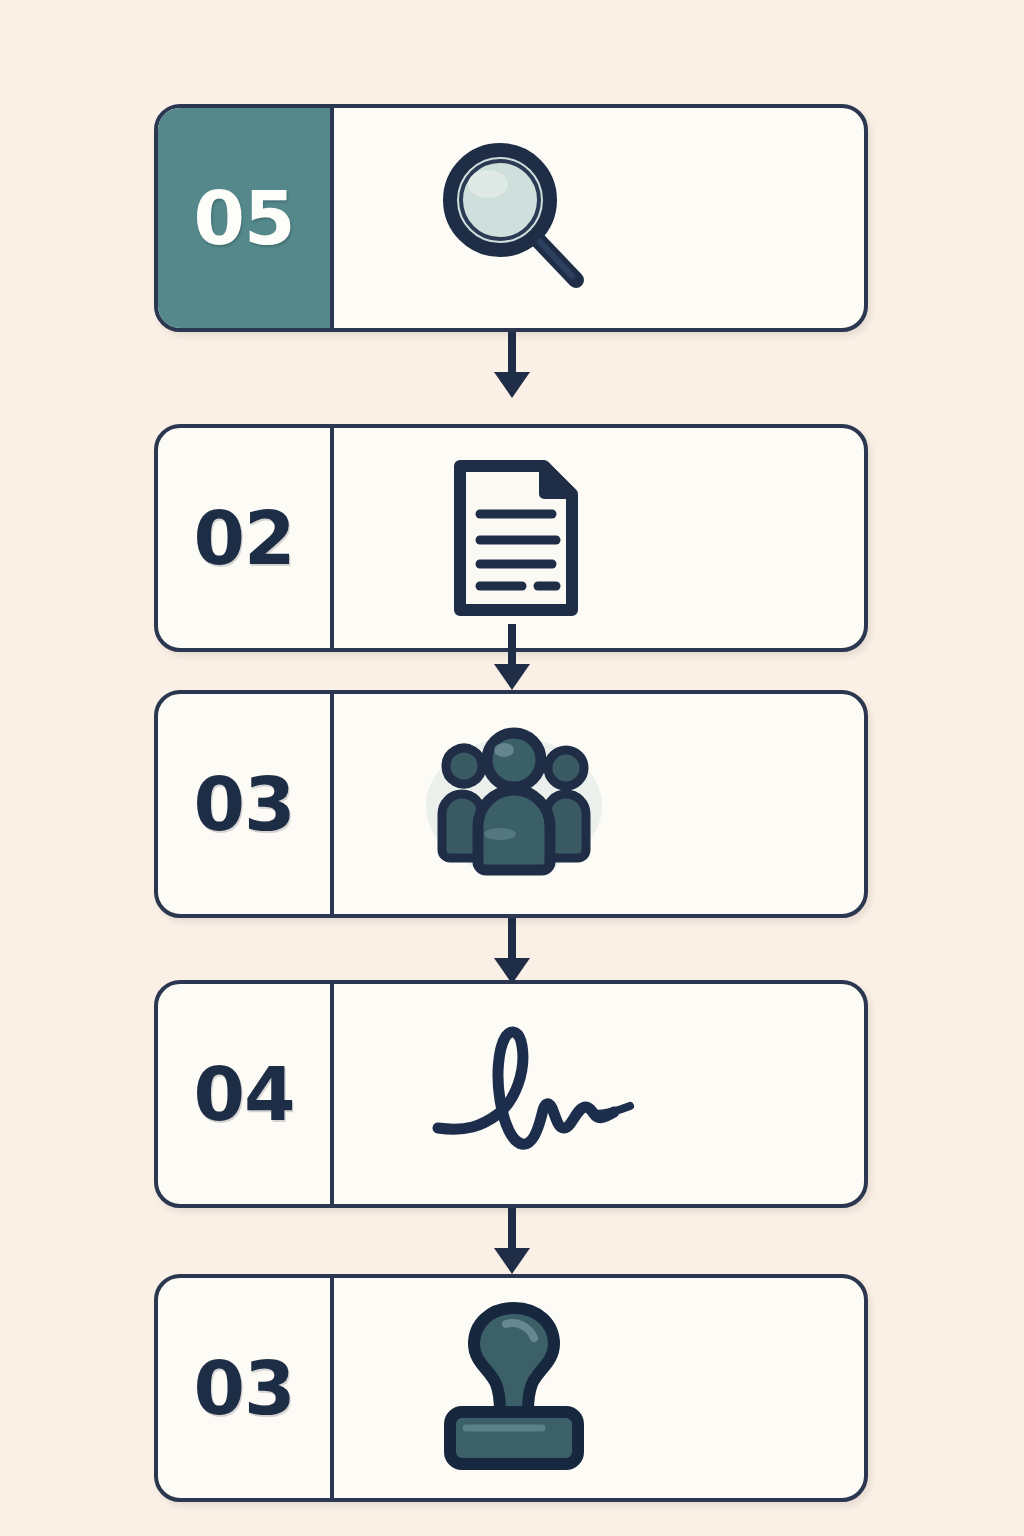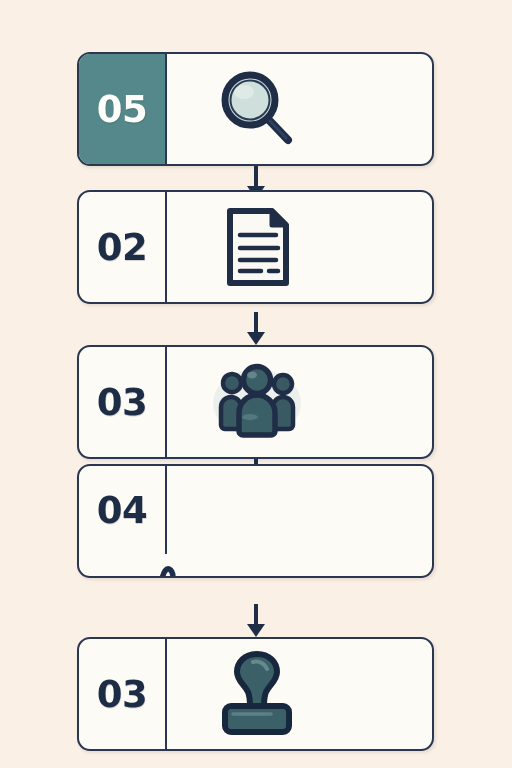--- a/index.html
+++ b/index.html
@@ -107,21 +107,21 @@
     </div>
   </div>
 
   <div class="connector" style="top:166px;">
     <svg width="28" height="34" viewBox="0 0 28 34">
       <line x1="14" y1="0" x2="14" y2="22" stroke="#1f2e46" stroke-width="4"></line>
       <polygon points="14,33 5,20 23,20" fill="#1f2e46"></polygon>
     </svg>
   </div>
 
-  <div class="step-card" style="top:190px;">
+  <div class="step-card" style="top:212px;">
     <div class="num-cell">
       <span class="num-text">02</span>
     </div>
     <div class="icon-cell">
       <div class="icon-holder">
         <svg width="82" height="86" viewBox="0 0 82 86">
           <path d="M14 7 H56 L70 21 V79 H14 Z" fill="#fbf9f3" stroke="#1f2e46" stroke-width="6" stroke-linejoin="round"></path>
           <path d="M56 7 V21 H70 Z" fill="#1f2e46" stroke="#1f2e46" stroke-width="5" stroke-linejoin="round"></path>
           <line x1="24" y1="31" x2="60" y2="31" stroke="#1f2e46" stroke-width="4.5" stroke-linecap="round"></line>
           <line x1="24" y1="44" x2="62" y2="44" stroke="#1f2e46" stroke-width="4.5" stroke-linecap="round"></line>
@@ -161,21 +161,21 @@
     </div>
   </div>
 
   <div class="connector" style="top:459px;">
     <svg width="28" height="34" viewBox="0 0 28 34">
       <line x1="14" y1="0" x2="14" y2="22" stroke="#1f2e46" stroke-width="4"></line>
       <polygon points="14,33 5,20 23,20" fill="#1f2e46"></polygon>
     </svg>
   </div>
 
-  <div class="step-card" style="top:464px;flex-direction:column;">
+  <div class="step-card" style="top:490px;">
     <div class="num-cell">
       <span class="num-text">04</span>
     </div>
     <div class="icon-cell">
       <div class="icon-holder" style="width:130px;">
         <svg width="126" height="80" viewBox="0 0 126 80">
           <path d="M8 57 C22 59 30 56 38 50 C47 43 52 28 50 16 C49 9 45 7 42 11 C38 17 37 31 39 43 C41 55 45 64 50 65 C55 66 58 58 60 50 C61 45 63 43 65 47 C67 52 68 57 71 57 C74 57 76 51 79 48 C82 45 84 47 86 50 C88 53 91 52 96 49" fill="none" stroke="#1d2e4d" stroke-width="5.5" stroke-linecap="round" stroke-linejoin="round"></path>
           <path d="M86 50 C92 50 99 48 104 46" fill="none" stroke="#1d2e4d" stroke-width="4" stroke-linecap="round"></path>
         </svg>
       </div>

